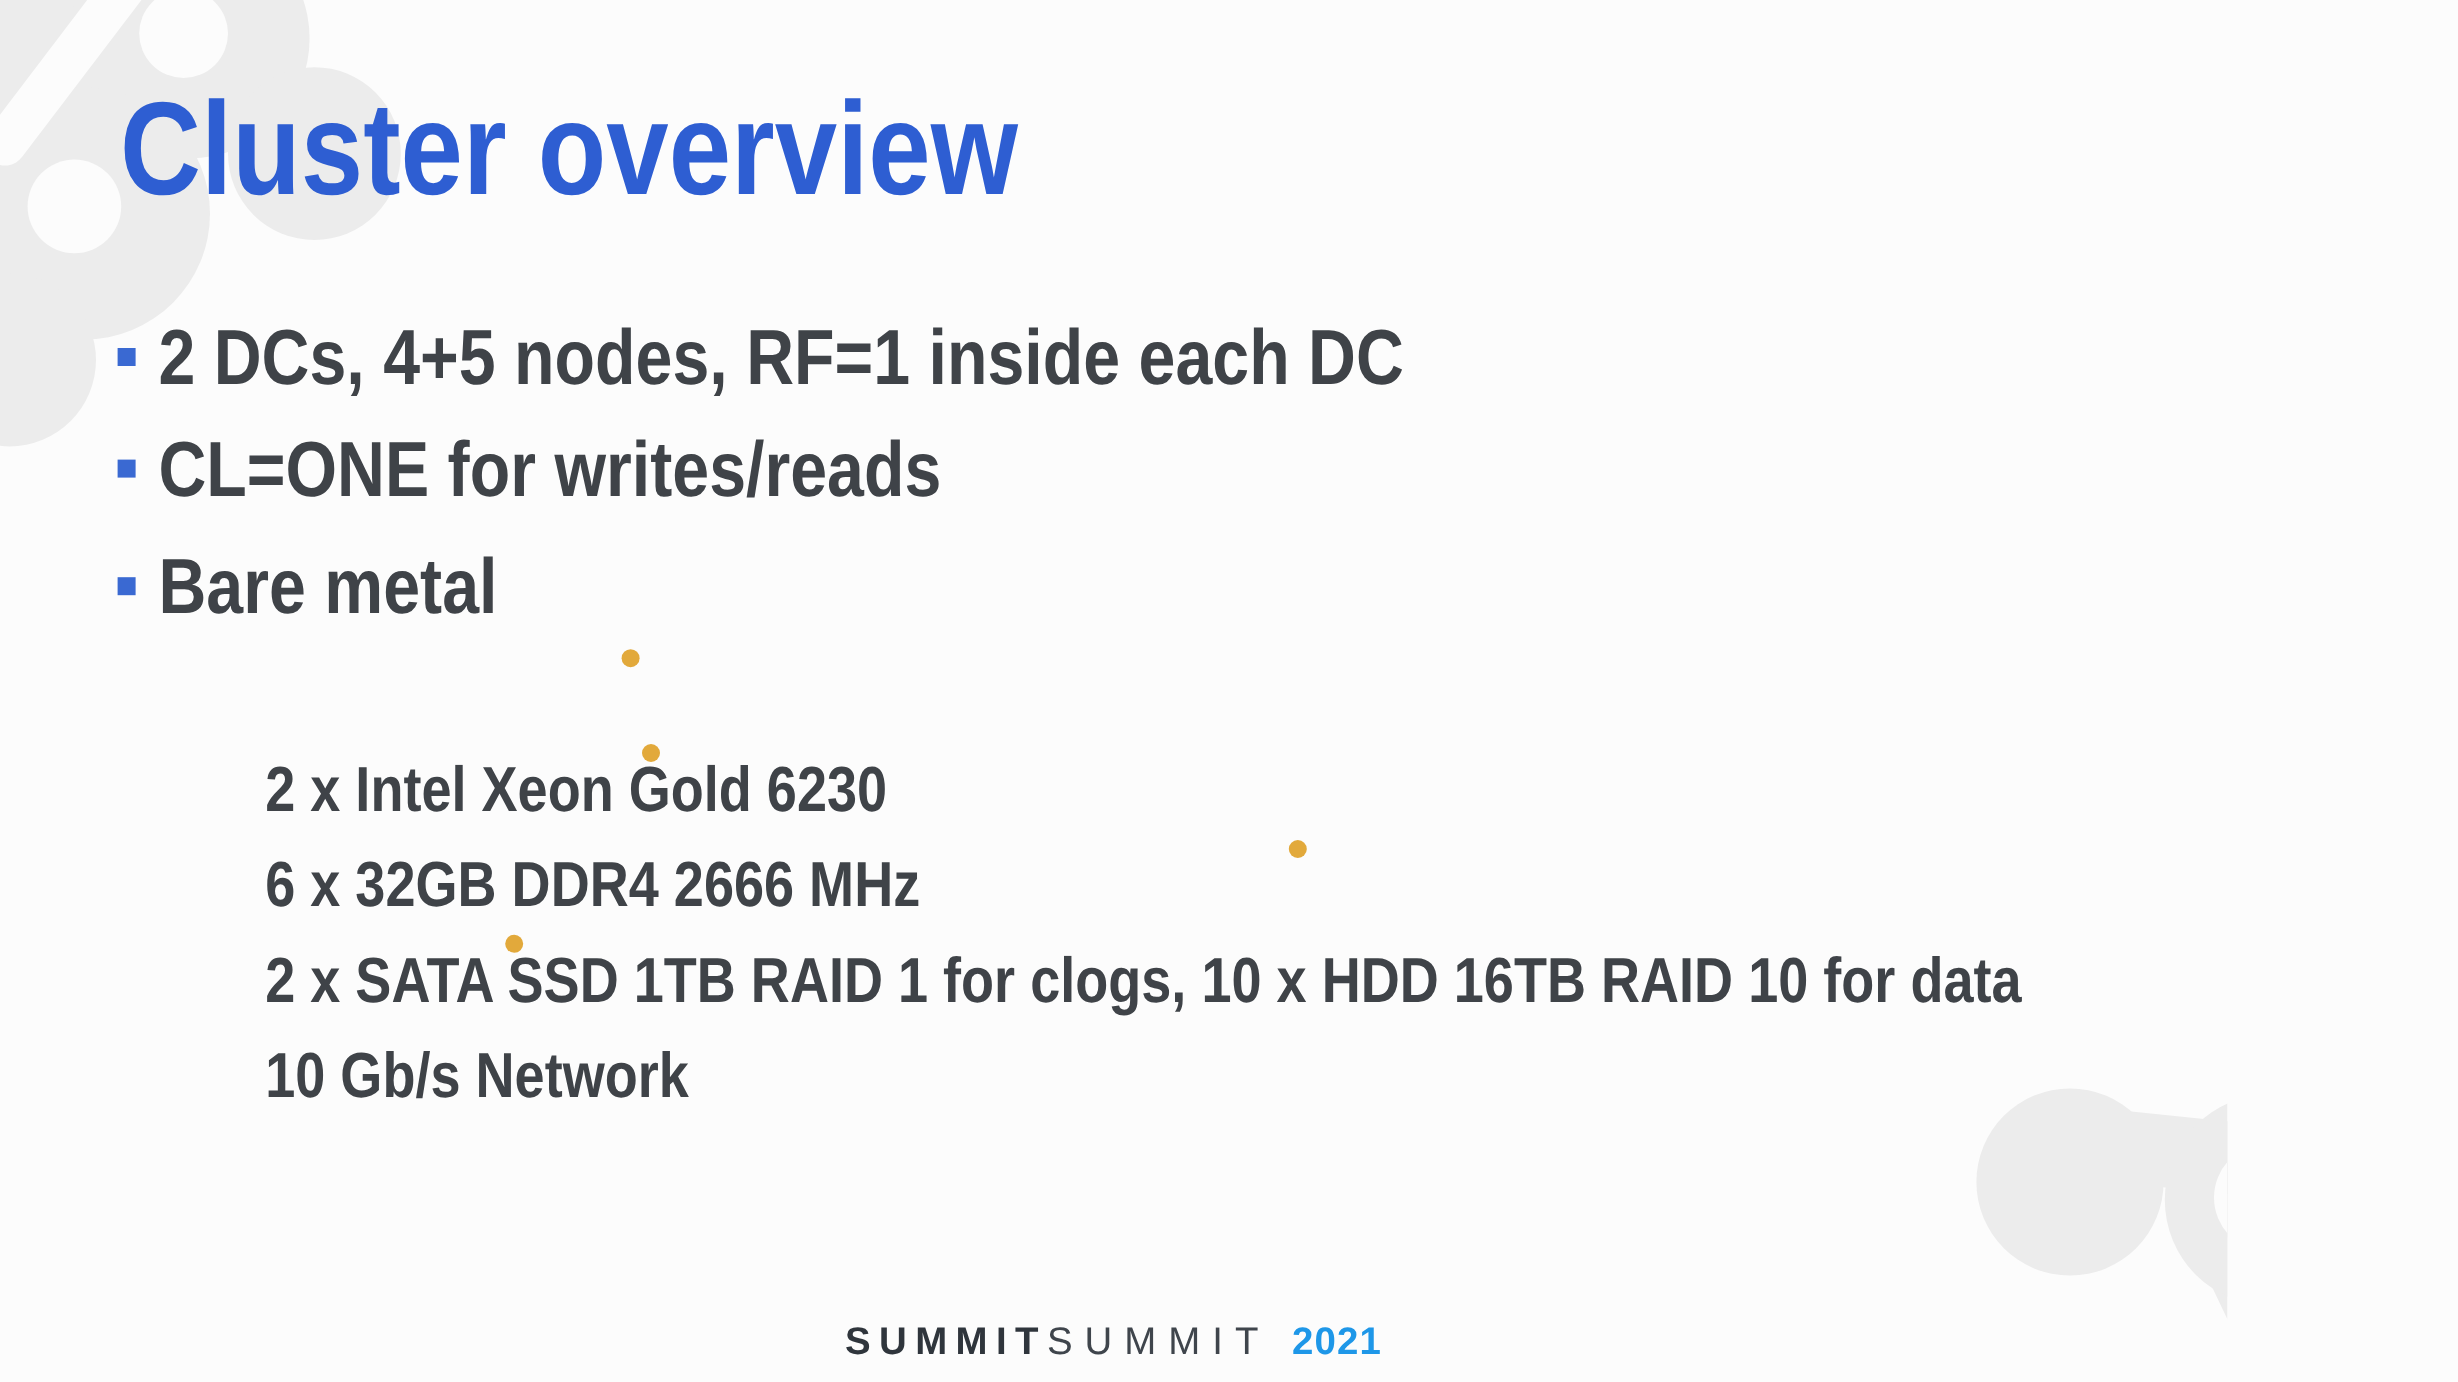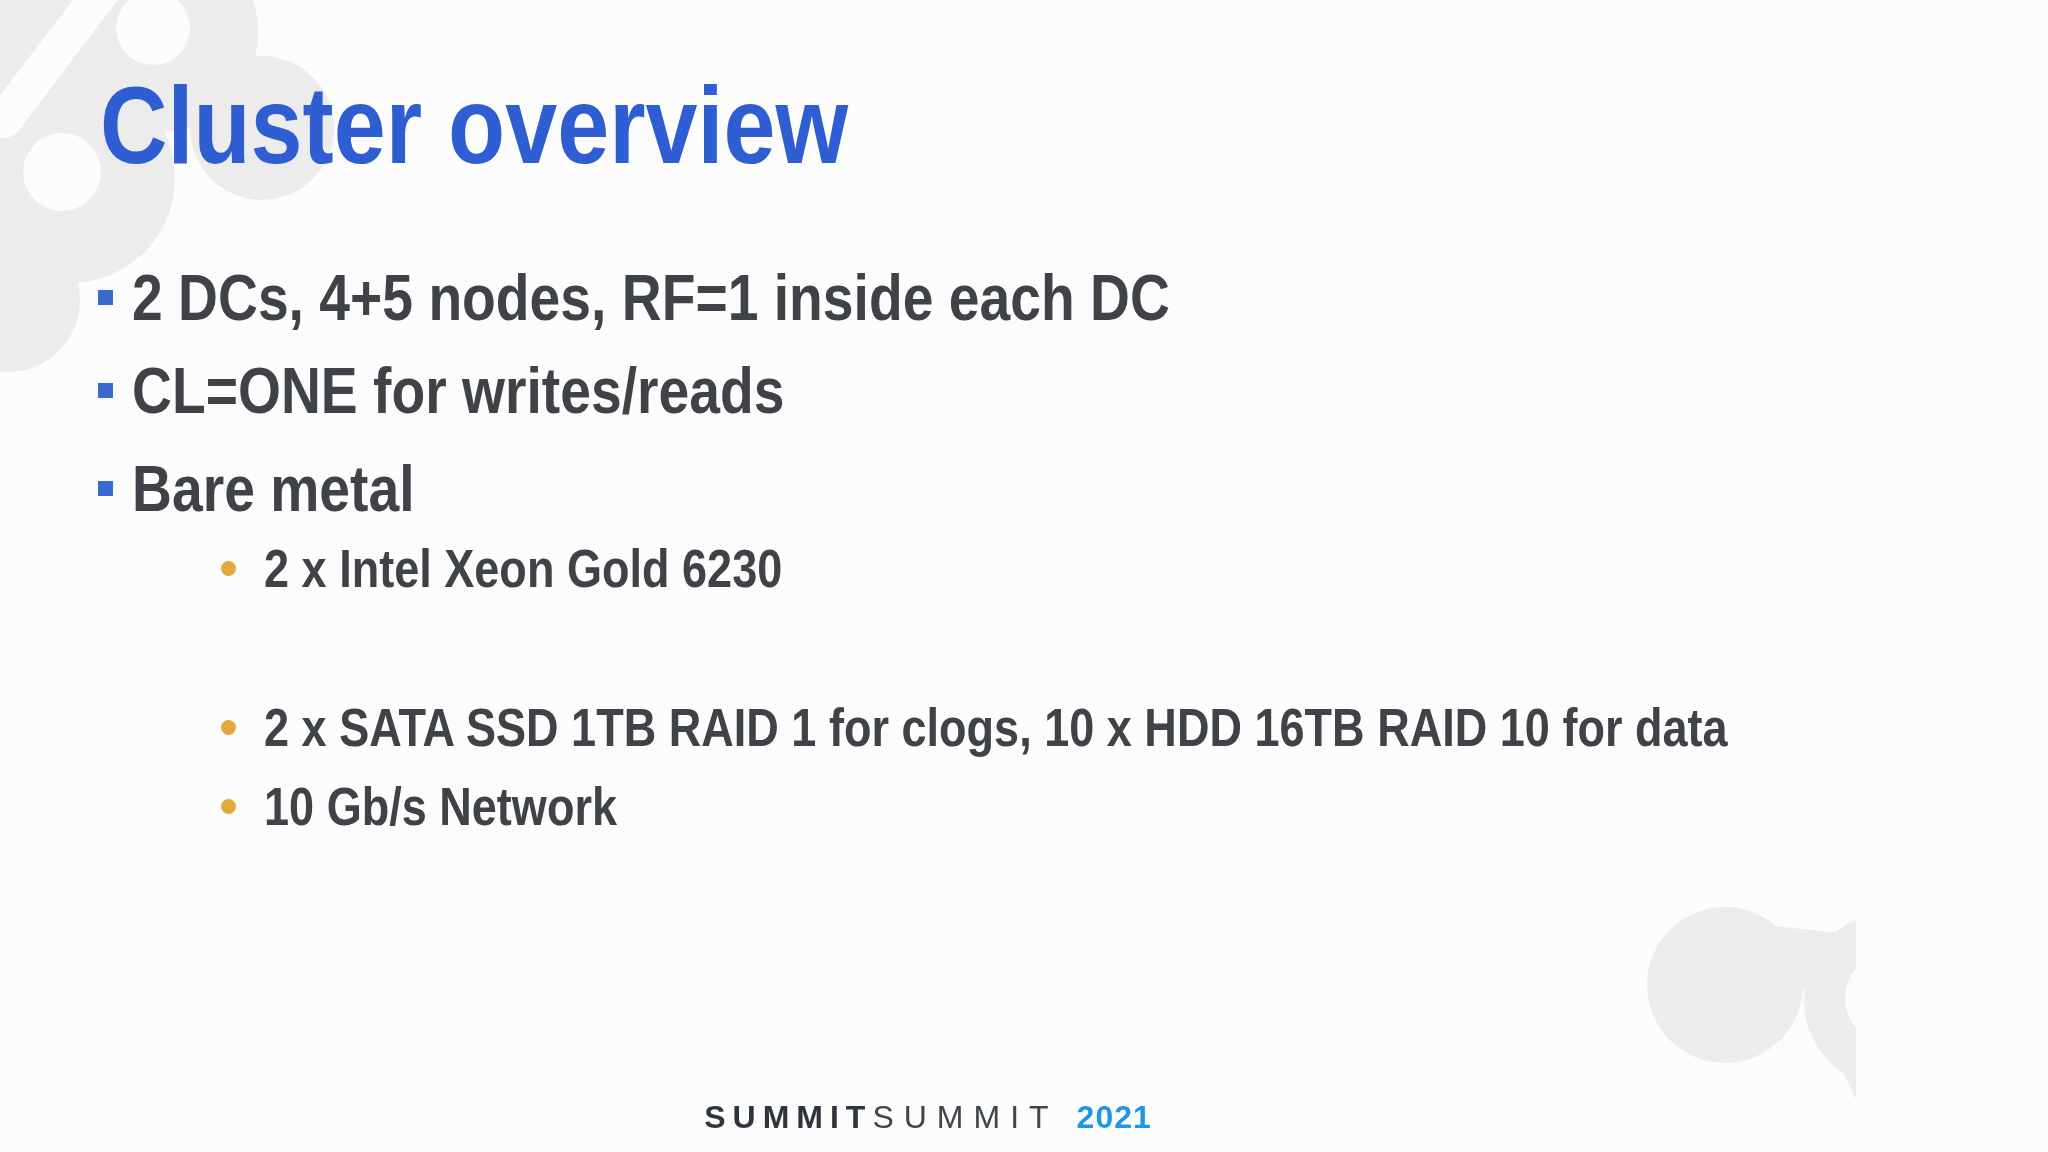--- a/index.html
+++ b/index.html
@@ -48,21 +48,21 @@
     transform-origin:left center;
     white-space:nowrap;
   }
   .row{
     position:absolute;
     display:flex;
     align-items:center;
     color:var(--body-text);
   }
   .row.l1{left:98px;height:66px;gap:19px;font-size:65px;font-weight:600;}
-  .row.l2{left:221px;height:54px;gap:28px;font-size:53px;font-weight:600;}
+  .row.l2{left:221px;height:54px;gap:76px;font-size:53px;font-weight:600;flex-direction:column;}
   .row .txt{line-height:1;}
   .sq{
     flex:0 0 auto;
     width:15px;height:15px;
     background:var(--bullet-square);
   }
   .dot{
     flex:0 0 auto;
     width:15px;height:15px;
     border-radius:50%;
@@ -150,20 +150,24 @@
   </div>
   <div class="row l1" style="top:455px">
     <span class="sq"></span>
     <span class="txt cond">Bare metal</span>
   </div>
 
   <div class="row l2" style="top:541px">
     <span class="dot"></span>
     <span class="txt cond">2 x Intel Xeon Gold 6230</span>
   </div>
+  <div class="row l2" style="top:620px">
+    <span class="dot"></span>
+    <span class="txt cond">6 x 32GB DDR4 2666 MHz</span>
+  </div>
   <div class="row l2" style="top:700px">
     <span class="dot"></span>
     <span class="txt cond">2 x SATA SSD 1TB RAID 1 for clogs, 10 x HDD 16TB RAID 10 for data</span>
   </div>
   <div class="row l2" style="top:779px">
     <span class="dot"></span>
     <span class="txt cond">10 Gb/s Network</span>
   </div>
 
   <div class="footer">

